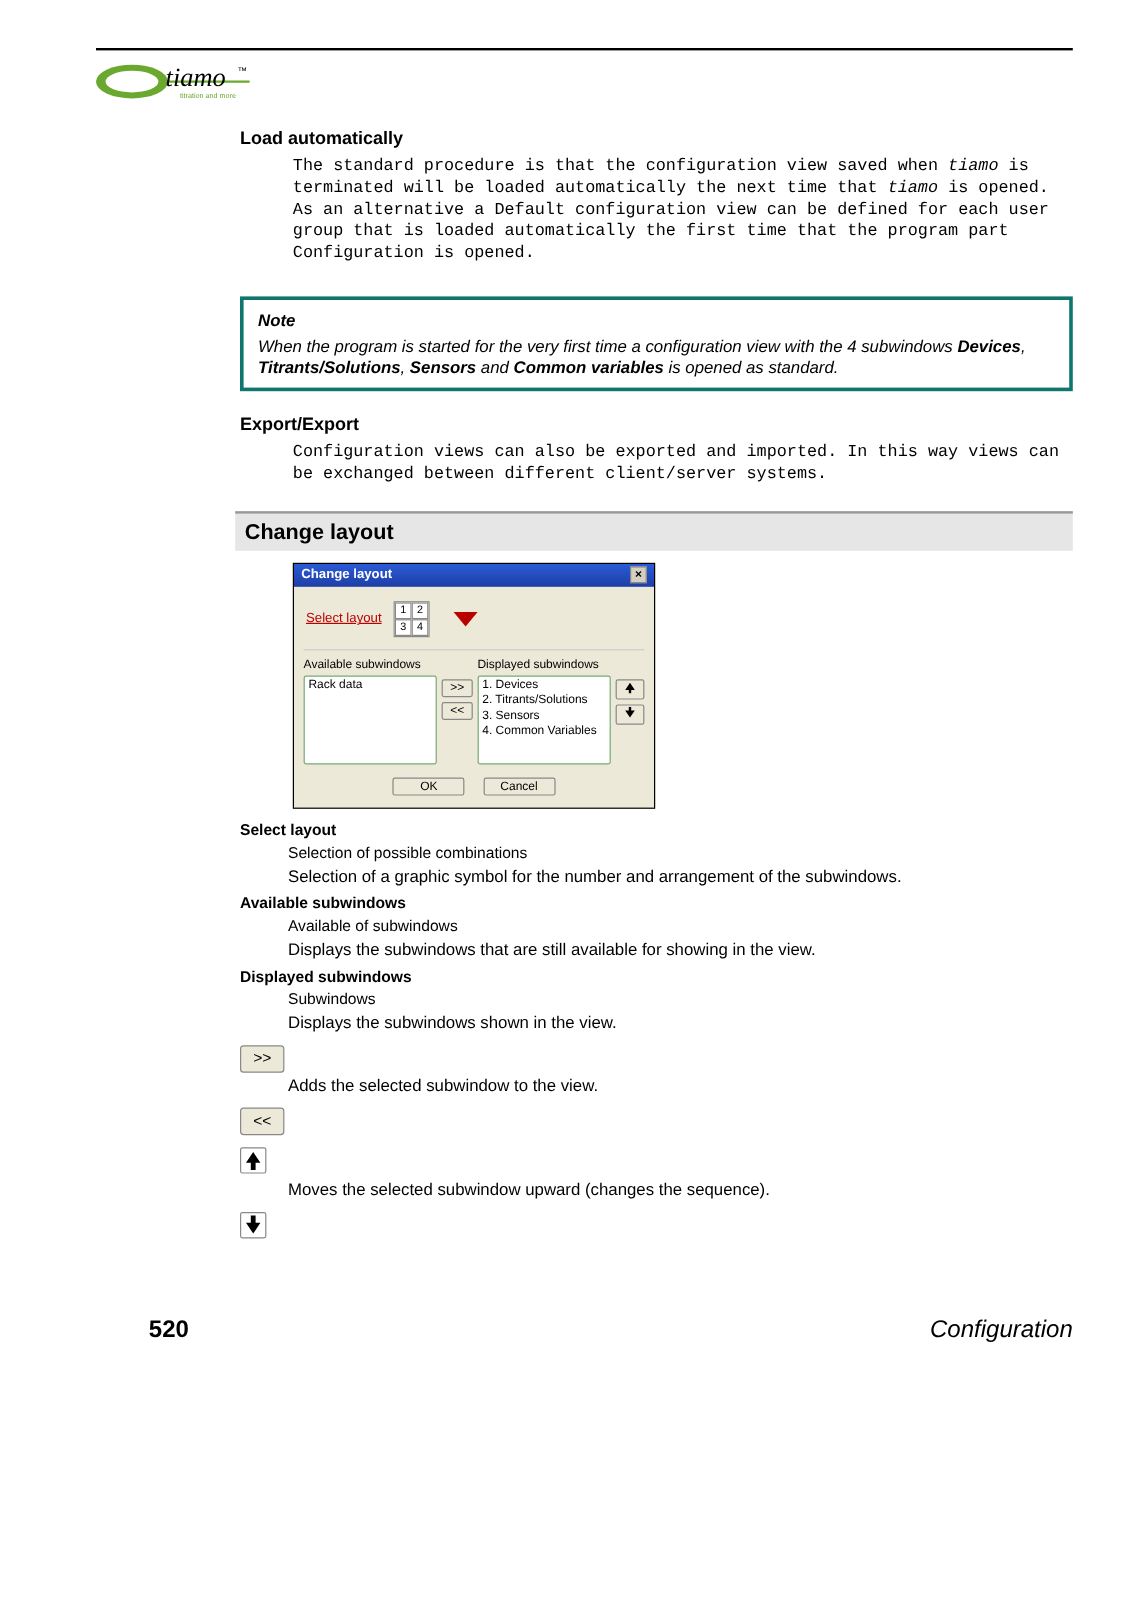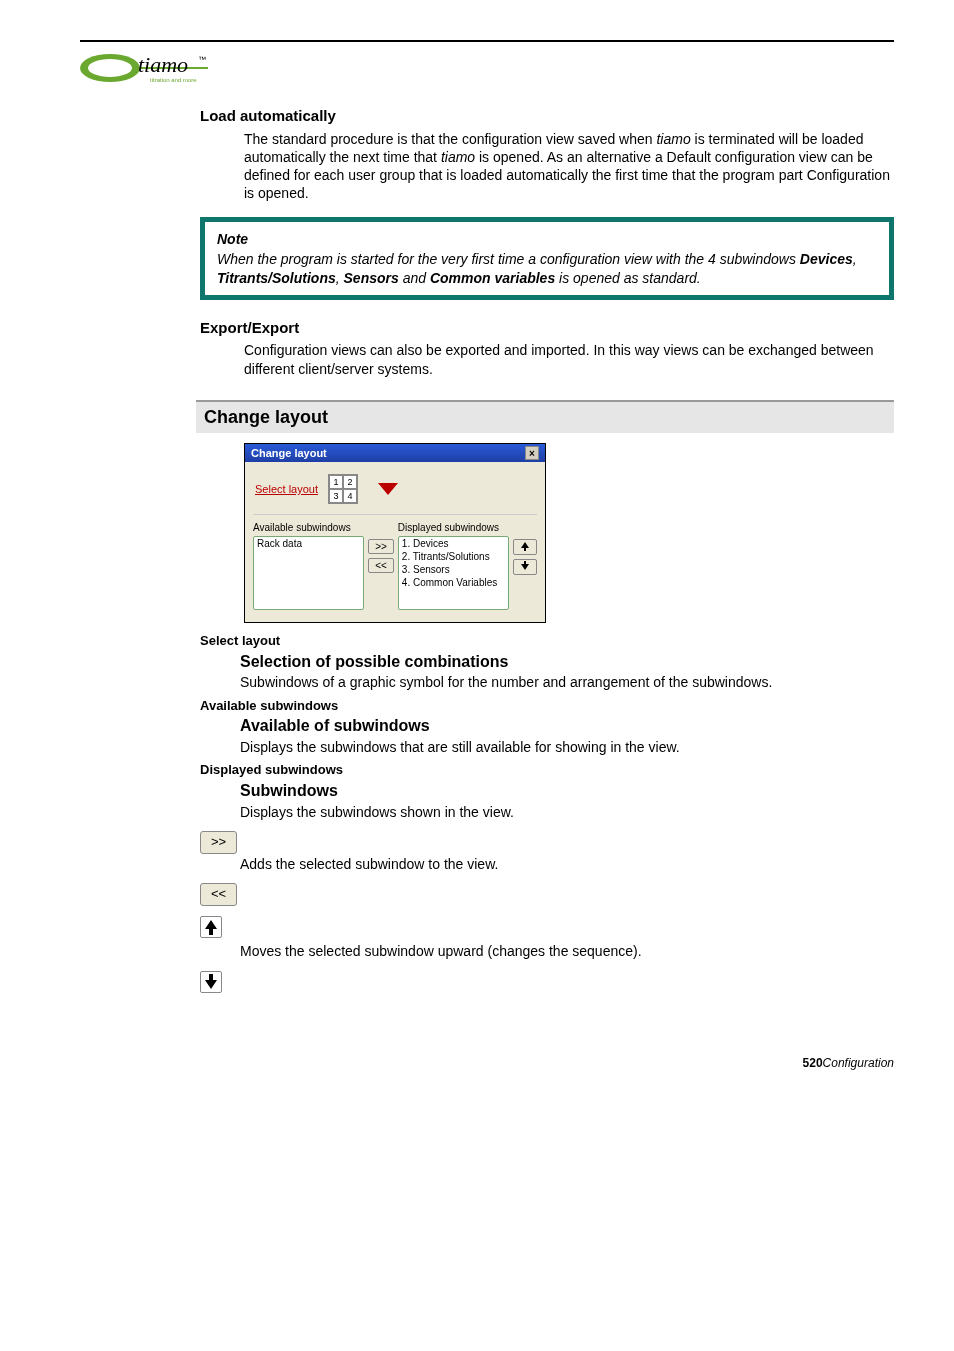--- a/index.html
+++ b/index.html
@@ -32,28 +32,29 @@
     margin-left: 120px;
   }
   h3.bold-h {
     font-size: 15px;
     font-weight: bold;
     margin: 18px 0 4px 0;
   }
   .body-p {
     margin: 0 0 6px 0;
     font-size: 14px;
+    font-family: Liberation Mono, monospace;
   }
   .indent {
     margin-left: 44px;
   }
   .note-box {
-    border: 5px solid #0f766e;
+    border: 3px solid #0f766e;
     padding: 8px 12px;
-    margin: 15px 0 14px 0;
+    margin: 27px 0 14px 0;
   }
   .note-box .note-title {
     font-weight: bold;
     font-style: italic;
     margin: 0 0 2px 0;
   }
   .note-box p {
     margin: 0;
     font-style: italic;
   }
@@ -141,22 +142,22 @@
   }
   .side-btns { display:flex; flex-direction:column; gap:4px; margin-top:18px; }
   .dlg-foot { text-align:center; padding-top:10px; }
   .dlg-foot button { width:60px; margin:0 6px; }
   .desc-h {
     font-weight:bold;
     font-size:13px;
     margin: 6px 0 0 0;
   }
   .desc-sub {
-    font-weight:bold;
-    font-size:16px;
+    font-weight:normal;
+    font-size:13px;
     margin:2px 0 0 40px;
   }
   .desc-p {
     margin:1px 0 0 40px;
     font-size:14px;
   }
   .btn-sample {
     display:inline-block;
     border:1px solid #888;
     background:#ece9d8;
@@ -167,23 +168,23 @@
   .arrow-sample {
     display:inline-block;
     border:1px solid #888;
     width:20px;height:20px;
     position:relative;
     background:#fff;
     border-radius:2px;
   }
   .foot {
     display:flex;
-    justify-content:flex-end;
+    justify-content:space-between;
     margin-top:60px;
-    font-size:12px;
+    font-size:20px;
     margin-left:44px;
   }
   .foot .pg { font-weight:bold; }
   .foot .sec { font-style:italic; }
 </style>
 </head>
 <body>
 
 <div class="top-rule"></div>
 
@@ -262,27 +263,31 @@
                 <path d="M5 1 L9 7 L6 7 L6 10 L4 10 L4 7 L1 7 Z" fill="#000"></path>
               </svg>
           </button>
           <button>
             <svg width="10" height="10" viewBox="0 0 10 10">
                 <path d="M5 9 L1 3 L4 3 L4 0 L6 0 L6 3 L9 3 Z" fill="#000"></path>
               </svg>
           </button>
         </div>
       </div>
+      <div class="dlg-foot">
+        <button>OK</button>
+        <button>Cancel</button>
+      </div>
     </div>
   </div>
 
   <div>
     <p class="desc-h">Select layout</p>
     <p class="desc-sub">Selection of possible combinations</p>
-    <p class="desc-p">Subwindows of a graphic symbol for the number and arrangement of the subwindows.</p>
+    <p class="desc-p">Selection of a graphic symbol for the number and arrangement of the subwindows.</p>
 
     <p class="desc-h">Available subwindows</p>
     <p class="desc-sub">Available of subwindows</p>
     <p class="desc-p">Displays the subwindows that are still available for showing in the view.</p>
 
     <p class="desc-h">Displayed subwindows</p>
     <p class="desc-sub">Subwindows</p>
     <p class="desc-p">Displays the subwindows shown in the view.</p>
 
     <p style="margin:10px 0 0 0">

